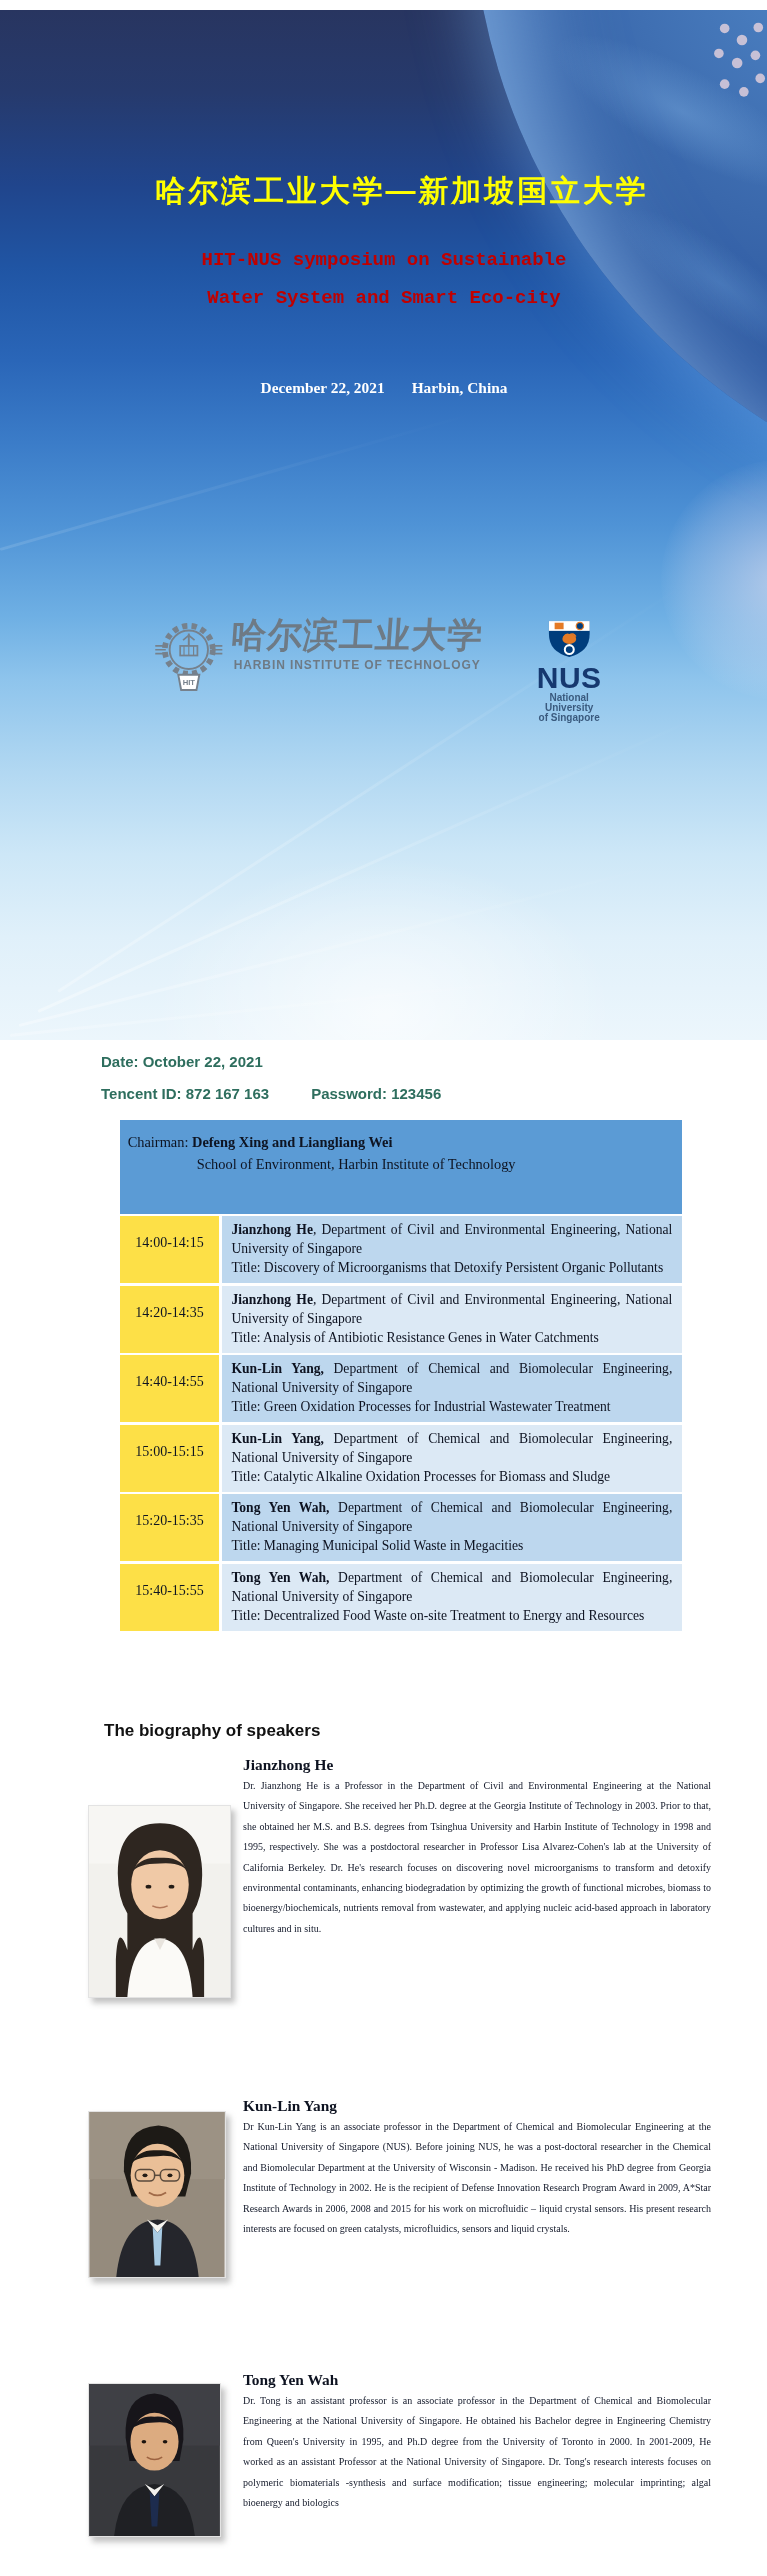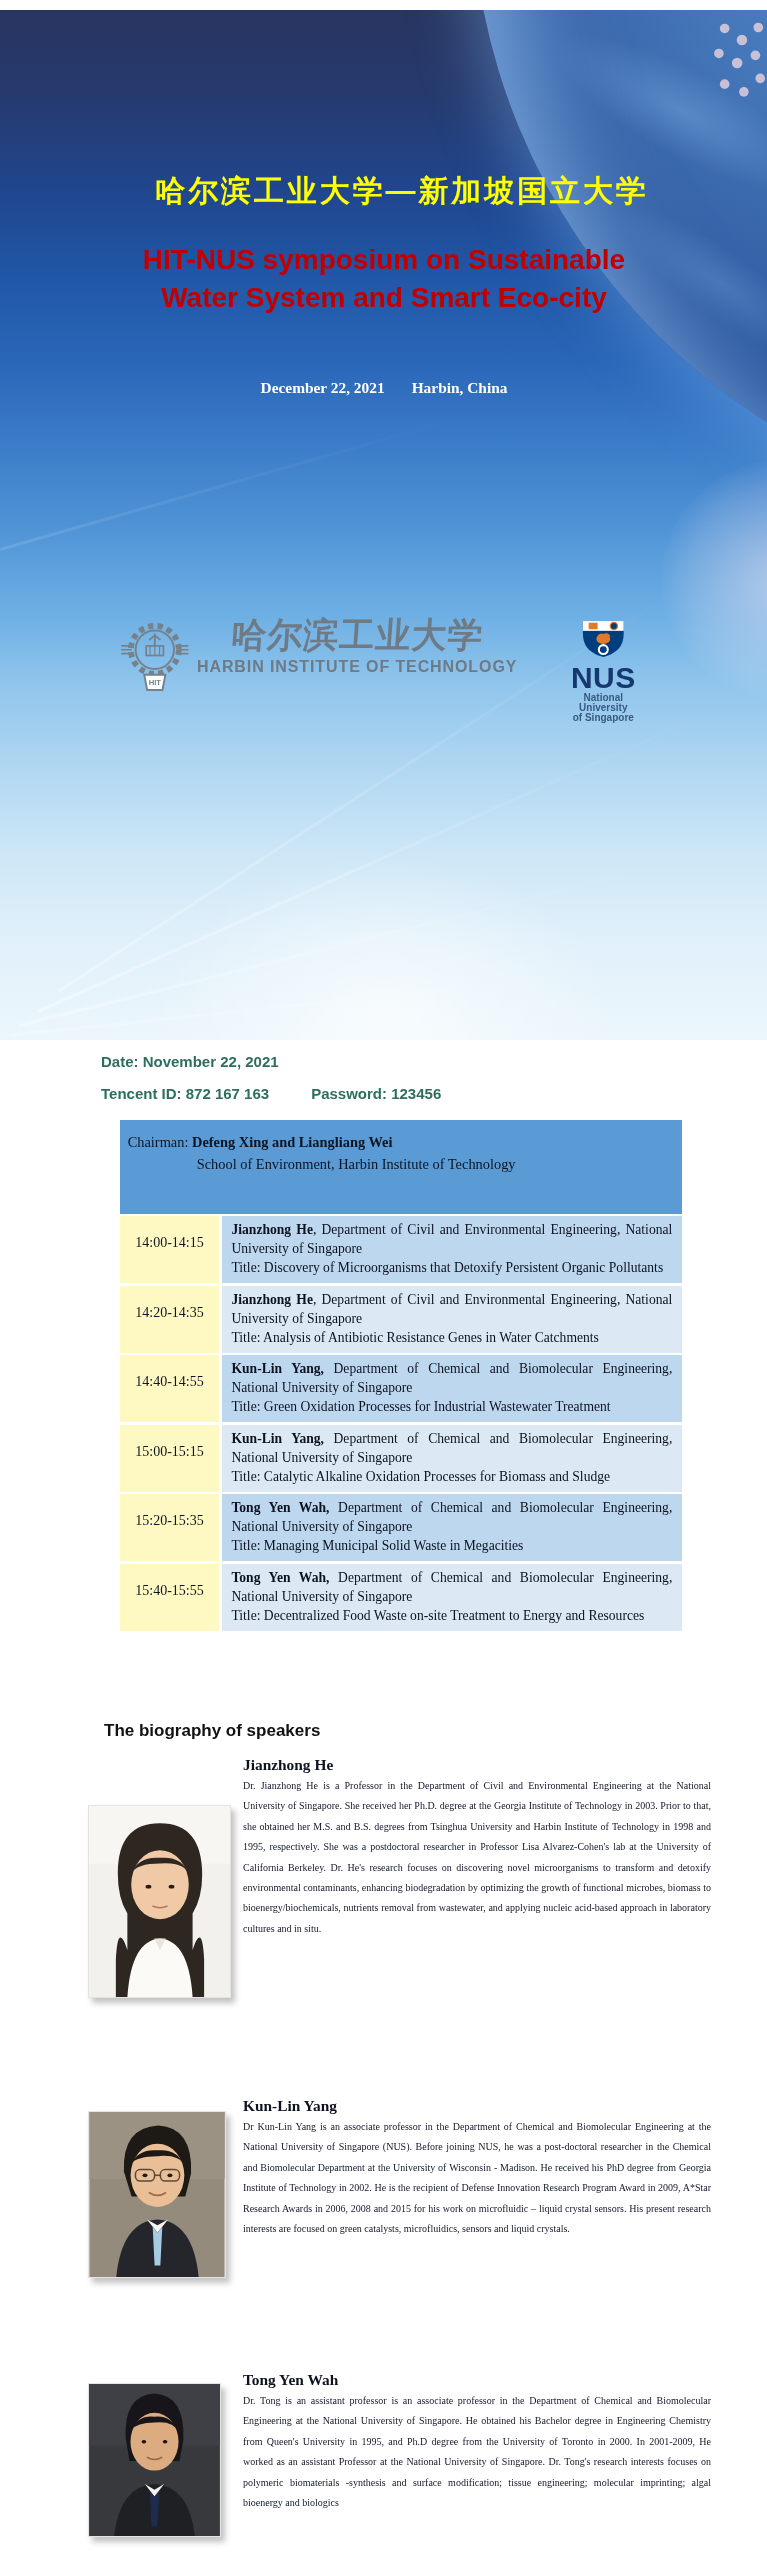--- a/index.html
+++ b/index.html
@@ -37,54 +37,54 @@
     background:linear-gradient(90deg, rgba(255,255,255,.75), rgba(255,255,255,.12) 75%, transparent);}
   .ray1{left:38px;top:1000px;width:731px;transform:rotate(-24deg);opacity:.5;}
   .ray2{left:19px;top:1014px;width:673px;transform:rotate(-14deg);opacity:.45;}
   .ray3{left:58px;top:980px;width:750px;transform:rotate(-33deg);opacity:.4;}
   .ray4{left:9.6px;top:1024px;width:615px;transform:rotate(-6deg);opacity:.35;}
   .ray5{left:0px;top:538px;width:500px;transform:rotate(-16deg);opacity:.16;}
 
   .banner-text{position:absolute;left:0;top:163px;width:100%;text-align:center;}
   .cn-title{font-family:"Liberation Sans",sans-serif;font-weight:bold;font-size:30px;
     letter-spacing:2.9px;color:#FFFF00;margin:0 0 33px 0;line-height:35px;padding-left:36px;}
-  .en-title{font-family:Liberation Sans, sans-serif;font-weight:bold;font-size:28px;
+  .en-title{font-family:Liberation Mono, monospace;font-weight:bold;font-size:19px;
     color:#C00000;line-height:38px;margin-top:18px;}
   .banner-date{margin-top:62px;color:#ffffff;font-family:"Liberation Serif",serif;
     font-weight:bold;font-size:15.4px;}
   .banner-date .loc{margin-left:27px;}
 
   .logo-row{position:absolute;left:0;top:607px;width:100%;display:flex;justify-content:center;
     align-items:flex-start;gap:55px;transform:translateX(-6.7px);}
   .hit-logo{display:flex;align-items:flex-start;gap:7.7px;}
   .hit-text{text-align:center;}
   .hit-cn{font-family:"Liberation Serif",serif;font-weight:bold;font-size:35px;line-height:38px;
     color:#6e7a85;letter-spacing:1px;transform:skewX(-4deg);}
-  .hit-en{font-family:"Liberation Sans",sans-serif;font-weight:bold;font-size:16px;
+  .hit-en{font-family:"Liberation Sans",sans-serif;font-weight:bold;font-size:12px;
     letter-spacing:0.9px;color:#6e7a85;margin-top:3.8px;white-space:nowrap;}
   .nus-logo{display:flex;flex-direction:column;align-items:center;width:62px;}
   .nus-abbr{font-family:"Liberation Sans",sans-serif;font-weight:bold;font-size:30px;
     line-height:31px;color:#16386f;letter-spacing:0.5px;margin-top:1.9px;}
   .nus-sub{font-family:"Liberation Sans",sans-serif;font-size:10px;line-height:9.6px;
     color:#3a5a7e;text-align:center;font-weight:bold;}
 
   
   .meet-line{position:absolute;left:101px;font-family:"Liberation Sans",sans-serif;
     font-weight:bold;font-size:15px;color:#2e6e5e;}
   .meet-date{top:1053px;}
   .meet-id{top:1085px;}
   .meet-id .pwd{margin-left:42px;}
 
   
   .schedule{position:absolute;left:120px;top:1120px;width:562px;display:grid;
     grid-template-columns:99px 460px;gap:2.9px;font-family:"Liberation Serif",serif;}
   .sc-header{grid-column:1/3;background:#5b9bd5;min-height:83px;
     padding:10.6px 9.6px 0 7.7px;font-size:14.4px;color:#0e1422;line-height:22px;}
   .sc-aff{padding-left:69px;}
-  .sc-time{background:#fef9c3;padding-top:19px;text-align:center;font-size:14px;color:#0e1422;}
+  .sc-time{background:#fde047;padding-top:19px;text-align:center;font-size:14px;color:#0e1422;}
   .sc-cell{padding:3.8px 9.6px 5.8px 9.6px;font-size:13.6px;line-height:19px;
     text-align:justify;color:#0d1220;}
   .sc-cell .spk{font-weight:bold;}
   .sc-cell .ttl{display:block;}
   .bg-a{background:#bdd7ee;}
   .bg-b{background:#dce9f5;}
 
   
   .bio-heading{position:absolute;left:104px;top:1709px;font-family:"Liberation Sans",sans-serif;
     font-weight:bold;font-size:17px;color:#111111;margin-top:12px;}
@@ -174,21 +174,21 @@
       </svg>
       <div class="nus-abbr">NUS</div>
       <div class="nus-sub">
         <div>National University</div>
         <div>of Singapore</div>
       </div>
     </div>
   </div>
 </div>
 
-<div class="meet-line meet-date">Date: November 22, 2021</div>
+<div class="meet-line meet-date">Date: October 22, 2021</div>
 <div class="meet-line meet-id">
   <span>Tencent ID: 872 167 163</span><span class="pwd">Password: 123456</span>
 </div>
 
 <div class="schedule">
   <div class="sc-header">
     <div><span>Chairman: </span><b>Defeng Xing and Liangliang Wei</b></div>
     <div class="sc-aff">School of Environment, Harbin Institute of Technology</div>
   </div>
 

